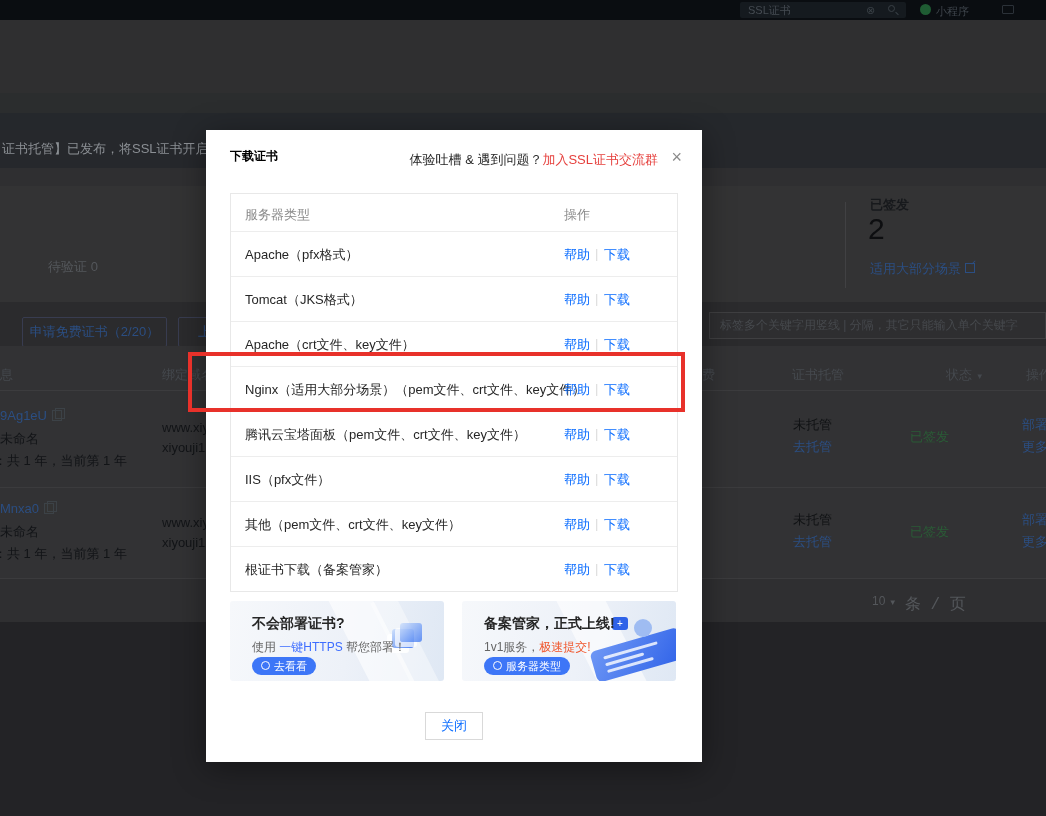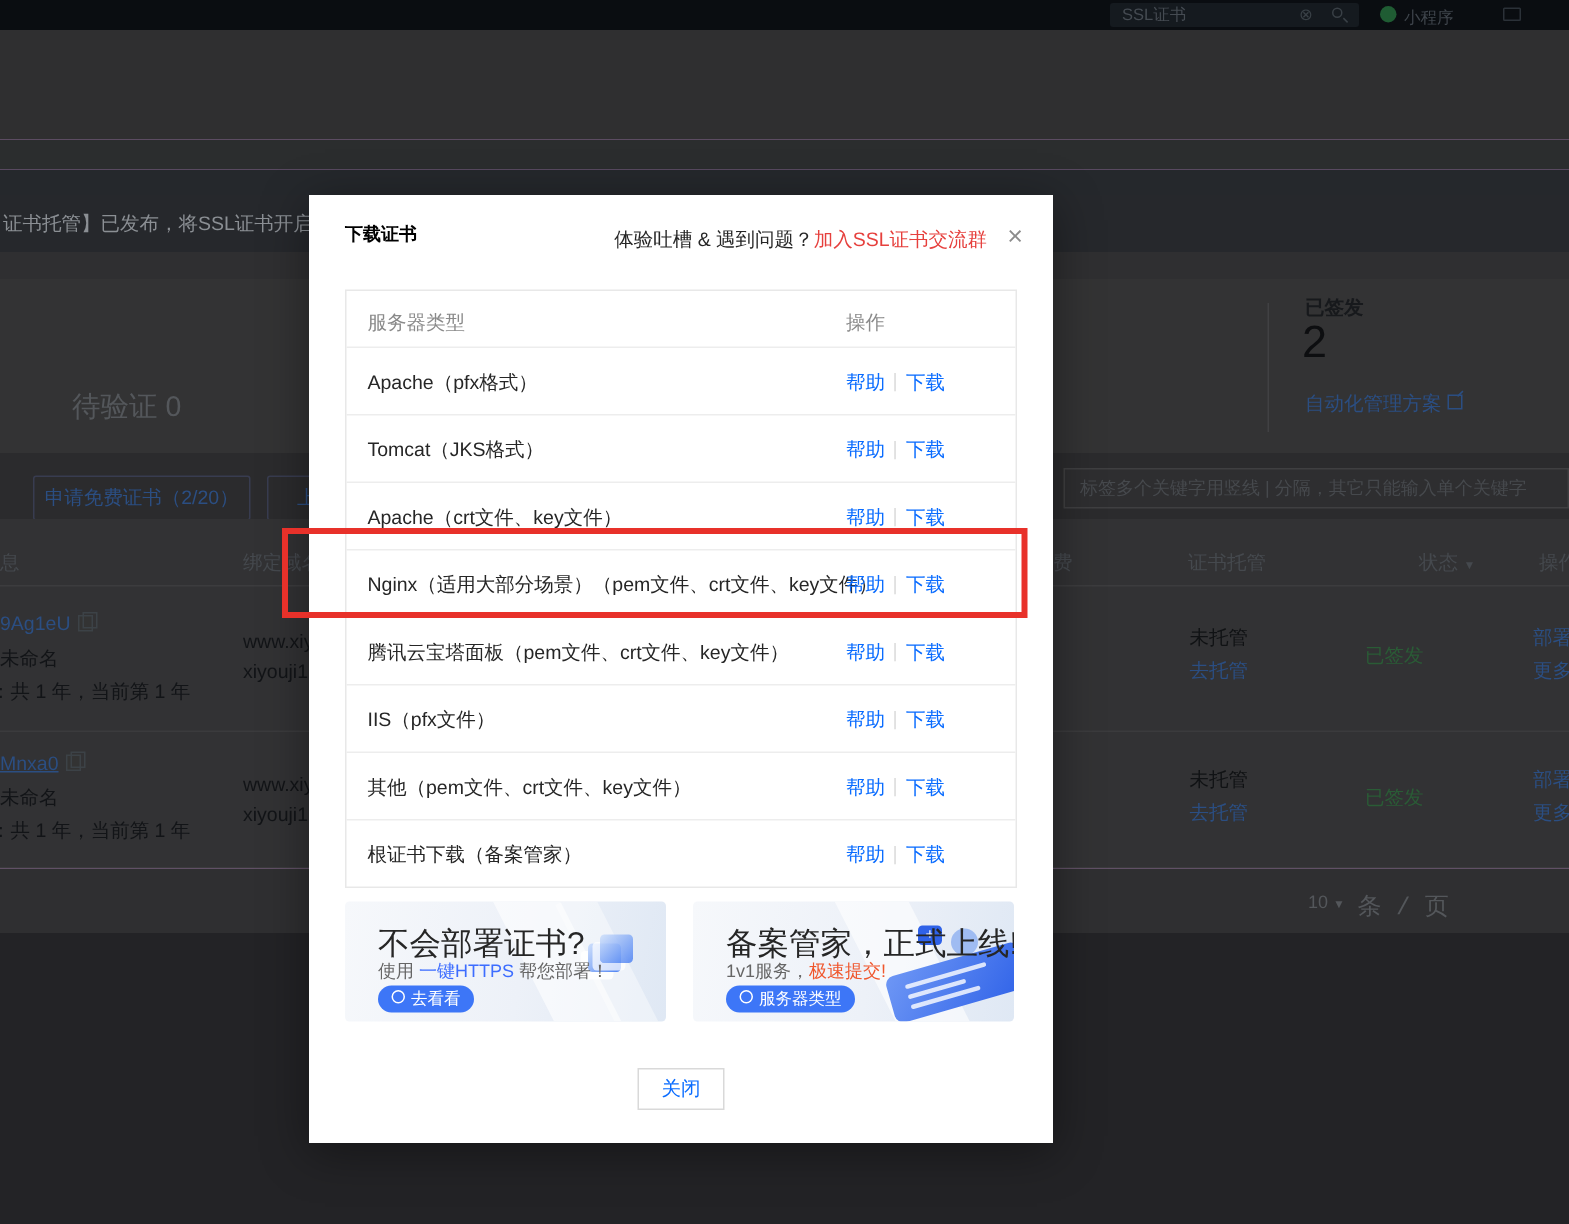--- a/index.html
+++ b/index.html
@@ -18,21 +18,21 @@
   .tb-mini{left:936px;top:4px;color:#3f454c;font-size:11px;}
   .tb-console-ic{left:1002px;top:5px;width:12px;height:9px;border:1px solid #2b3138;border-radius:1px;}
 
   .bandA{left:0;top:20px;width:1046px;height:73px;background:#2f2f30;}
   .bandB{left:0;top:93px;width:1046px;height:20px;background:#2b2d2e;}
   .bandC{left:0;top:113px;width:1046px;height:17px;background:#25282c;}
   .notice{left:0;top:130px;width:1046px;height:38px;background:#26282c;color:#8b8f94;font-size:13px;line-height:38px;overflow:hidden;}
   .bandD{left:0;top:168px;width:1046px;height:18px;background:#2f2f31;}
   .stats{left:0;top:186px;width:1046px;height:116px;background:#333334;}
   .stat-div{left:845px;top:202px;width:1px;height:86px;background:#414143;}
-  .dimlabel{color:#54575b;font-size:19px;}
+  .dimlabel{color:#54575b;font-size:13px;}
   .dimdark{color:#121417;font-size:13px;}
   .dimblue{color:#2b4e82;font-size:13px;}
   .ext-ic{display:inline-block;width:8px;height:8px;border:1px solid #2b4e82;margin-left:4px;position:relative;top:0px;}
   .ext-ic::after{content:"";position:absolute;right:-2px;top:-2px;width:5px;height:1px;background:#2b4e82;transform:rotate(-45deg);}
 
   .toolbar{left:0;top:302px;width:1046px;height:44px;background:#2b2b2d;}
   .btn-frag{left:0;top:317px;width:12px;height:30px;background:#15295a;border-radius:2px;}
   .bg-btn{border:1px solid #383c50;border-radius:2px;color:#2b4e82;font-size:13px;text-align:center;background:transparent;}
   .bg-input{left:709px;top:312px;width:337px;height:27px;background:#2e2e30;border:1px solid #3f3f41;color:#46494d;font-size:12px;line-height:25px;padding-left:10px;overflow:hidden;}
 
@@ -58,21 +58,21 @@
   .mhead{position:relative;height:37px;color:#8a8a8a;font-size:13px;}
   .mhead span{position:absolute;top:12px;}
   .mrow{position:relative;height:44px;border-top:1px solid #ededed;font-size:13px;color:#262626;}
   .mrow .lbl{position:absolute;left:14px;top:14px;white-space:nowrap;}
   .mlink{position:absolute;top:14px;color:#0a6cff;cursor:pointer;}
   .msep{position:absolute;top:14px;color:#dcdcdc;}
   .redbox{left:188px;top:352px;width:497px;height:60px;border:4px solid #e8312a;z-index:20;pointer-events:none;}
 
   .banner{top:471px;width:214px;height:80px;border-radius:3px;overflow:hidden;
           background:linear-gradient(100deg,#f6f8fb 0%,#edf1f8 55%,#dfe8f4 100%);}
-  .bn-title{position:absolute;left:22px;top:14px;font-size:21px;font-weight:normal;color:#262626;}
+  .bn-title{position:absolute;left:22px;top:14px;font-size:14px;font-weight:bold;color:#262626;}
   .bn-desc{position:absolute;left:22px;top:38px;font-size:12px;color:#666;}
   .bn-desc .hl-blue{color:#3d6dff;}
   .bn-desc .hl-orange{color:#f0572d;}
   .bn-btn{position:absolute;left:22px;top:56px;height:18px;border-radius:9px;background:#3d76f7;color:#fff;
           font-size:11px;line-height:18px;padding:0 9px;cursor:pointer;}
   .bn-btn .dot{display:inline-block;width:7px;height:7px;border:1px solid #fff;border-radius:50%;margin-right:4px;position:relative;top:0px;}
   .illus{position:absolute;right:0;top:0;width:120px;height:80px;overflow:hidden;}
   .strip{position:absolute;background:rgba(255,255,255,.6);transform:rotate(-27deg);}
   .cube{position:absolute;width:22px;height:19px;border-radius:3px;background:linear-gradient(135deg,#cfe0fb,#4d82f3);box-shadow:-5px 5px 0 rgba(255,255,255,.85);}
   .bluecard{position:absolute;width:92px;height:32px;border-radius:6px;background:linear-gradient(135deg,#6e97f5,#2f62e8);transform:rotate(-16deg);}
@@ -104,21 +104,21 @@
   </div>
   <div class="abs bandD"></div>
 
   <div class="abs stats">
     <span class="abs dimlabel nowrap" style="left:48px;top:72px;">
       <span>待验证</span>&nbsp;<span>0</span>
     </span>
     <div class="abs stat-div" style="top:16px;height:86px;"></div>
     <span class="abs nowrap" style="left:870px;top:10px;color:#17191c;font-size:13px;font-weight:600;">已签发</span>
     <span class="abs" style="left:868px;top:26px;color:#0d0e10;font-size:30px;">2</span>
-    <span class="abs dimblue nowrap" style="left:870px;top:74px;"><span>自动化管理方案</span><span class="ext-ic"></span></span>
+    <span class="abs dimblue nowrap" style="left:870px;top:74px;"><span>适用大部分场景</span><span class="ext-ic"></span></span>
   </div>
 
   <div class="abs toolbar">
     <div class="abs btn-frag"></div>
     <div class="abs bg-btn nowrap" style="left:22px;top:15px;width:145px;height:30px;line-height:28px;">申请免费证书（2/20）</div>
     <div class="abs bg-btn nowrap" style="left:178px;top:15px;width:120px;height:30px;line-height:28px;text-align:left;padding-left:19px;">上</div>
     <div class="abs bg-input nowrap" style="top:10px;">标签多个关键字用竖线 | 分隔，其它只能输入单个关键字</div>
   </div>
 
   <div class="abs listarea">
@@ -139,21 +139,21 @@
     <span class="abs dimdark nowrap" style="left:162px;top:50px;">xiyouji12</span>
     <span class="abs nowrap" style="left:793px;top:26px;color:#101214;font-size:13px;">未托管</span>
     <span class="abs dimblue nowrap" style="left:793px;top:48px;">去托管</span>
     <span class="abs dimgreen nowrap" style="left:910px;top:38px;">已签发</span>
     <span class="abs dimblue nowrap" style="left:1022px;top:26px;">部署</span>
     <span class="abs dimblue nowrap" style="left:1022px;top:48px;">更多</span>
   </div>
   <div class="abs rowline1"></div>
 
   <div class="abs" style="left:0;top:487px;width:1046px;height:91px;">
-    <span class="abs dimblue nowrap" style="left:0;top:14px;text-decoration:underline;"><span>Mnxa0</span><span class="copy-ic"></span></span>
+    <span class="abs dimblue nowrap" style="left:0;top:14px;"><span>Mnxa0</span><span class="copy-ic"></span></span>
     <span class="abs dimdark nowrap" style="left:0;top:36px;">未命名</span>
     <span class="abs dimdark nowrap" style="left:-6px;top:58px;">：共 1 年，当前第 1 年</span>
     <span class="abs dimdark nowrap" style="left:162px;top:28px;">www.xiyo</span>
     <span class="abs dimdark nowrap" style="left:162px;top:48px;">xiyouji12</span>
     <span class="abs nowrap" style="left:793px;top:24px;color:#101214;font-size:13px;">未托管</span>
     <span class="abs dimblue nowrap" style="left:793px;top:46px;">去托管</span>
     <span class="abs dimgreen nowrap" style="left:910px;top:36px;">已签发</span>
     <span class="abs dimblue nowrap" style="left:1022px;top:24px;">部署</span>
     <span class="abs dimblue nowrap" style="left:1022px;top:46px;">更多</span>
   </div>

